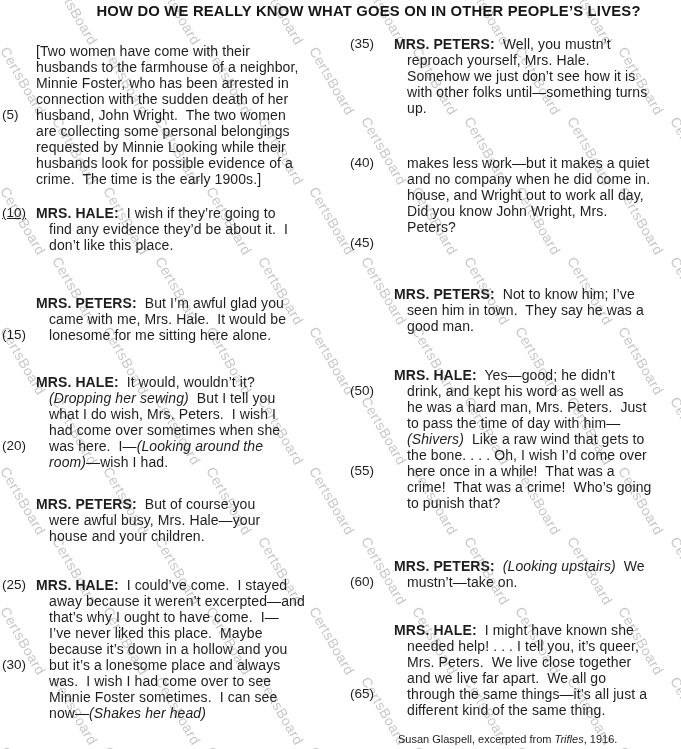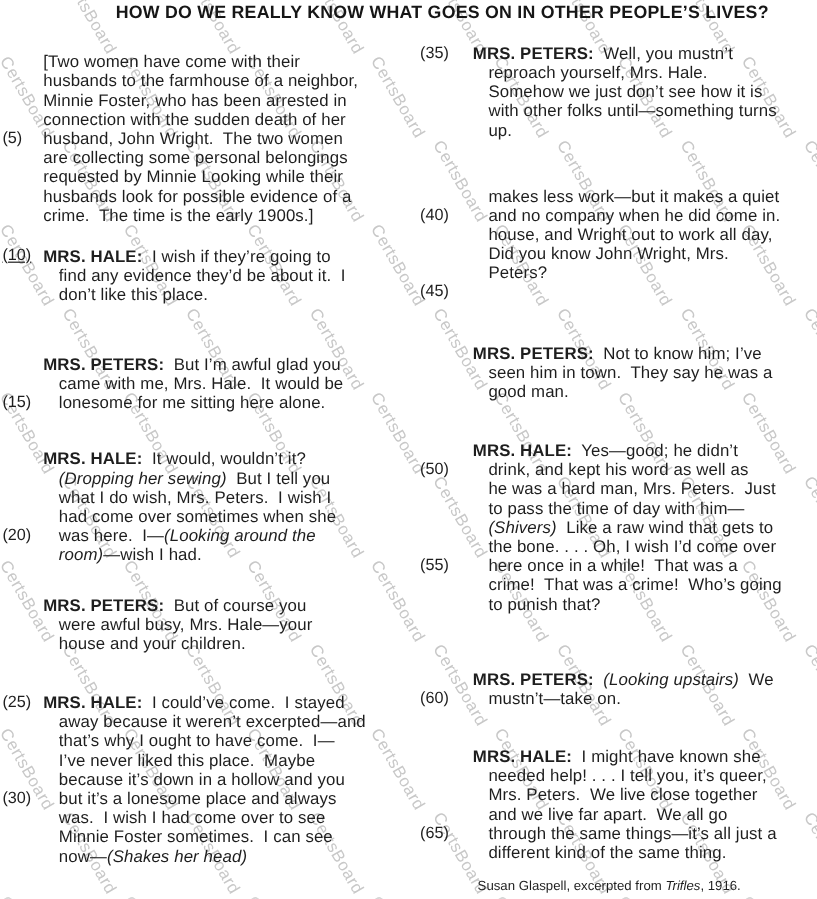--- a/index.html
+++ b/index.html
@@ -216,21 +216,21 @@
     <div id="attribution"><span class="seg-n">Susan Glaspell, excerpted from </span><span class="seg-i">Trifles</span><span class="seg-n">, 1916.</span></div>
   <div class="para" style="top: 36px;">
         <span class="lineno" style="top: 0px;">(35)</span>
         <div class="line"><span class="seg-b">MRS. PETERS:</span><span class="seg-n">  Well, you mustn’t</span></div>
         <div class="line indent"><span class="seg-n">reproach yourself, Mrs. Hale.</span></div>
         <div class="line indent"><span class="seg-n">Somehow we just don’t see how it is</span></div>
         <div class="line indent"><span class="seg-n">with other folks until—something turns</span></div>
         <div class="line indent"><span class="seg-n">up.</span></div>
       </div>
       <div class="para" style="top: 155px;">
-        <span class="lineno" style="top: 16px;">(40)</span>
+        <span class="lineno" style="top: 0px;">(40)</span>
         <div class="line indent"><span class="seg-n">makes less work—but it makes a quiet</span></div>
         <div class="line indent"><span class="seg-n">and no company when he did come in.</span></div>
         <div class="line indent"><span class="seg-n">house, and Wright out to work all day,</span></div>
         <div class="line indent"><span class="seg-n">Did you know John Wright, Mrs.</span></div>
         <span class="lineno" style="top: 80px;">(45)</span>
         <div class="line indent"><span class="seg-n">Peters?</span></div>
       </div>
       <div class="para" style="top: 286px;">
         <div class="line"><span class="seg-b">MRS. PETERS:</span><span class="seg-n">  Not to know him; I’ve</span></div>
         <div class="line indent"><span class="seg-n">seen him in town.  They say he was a</span></div>

